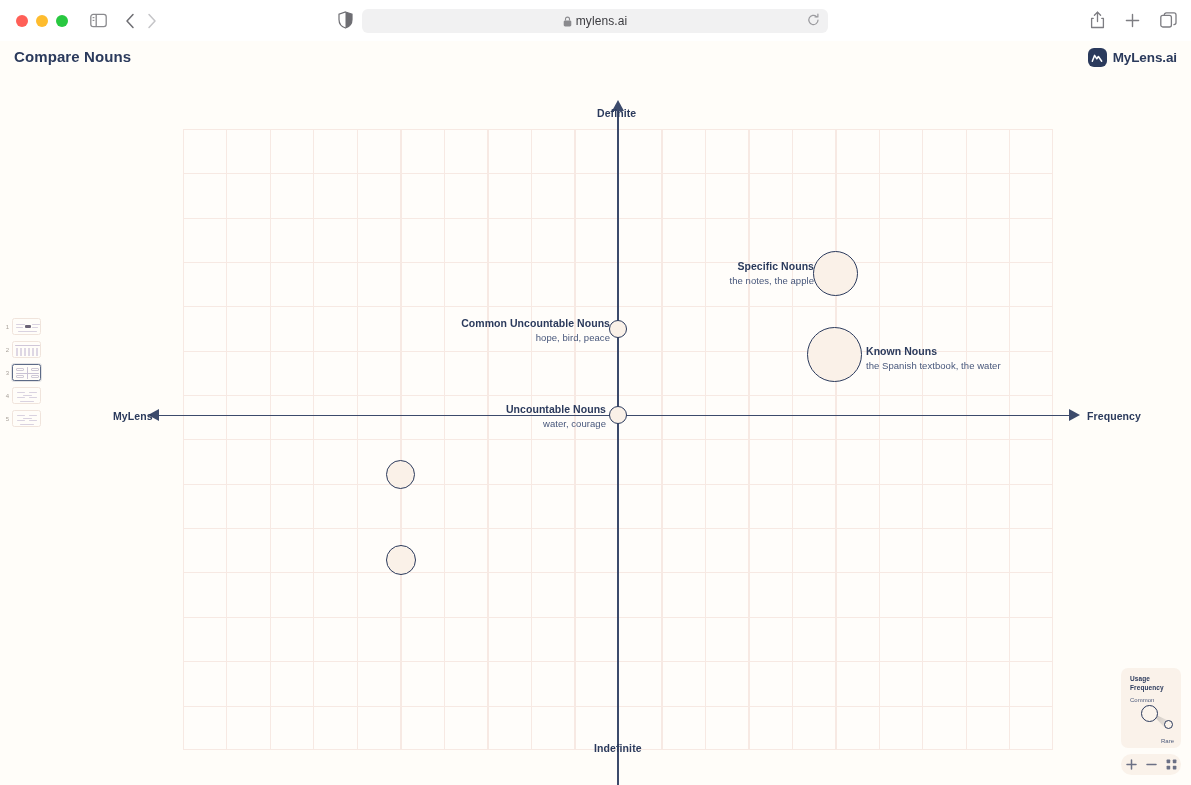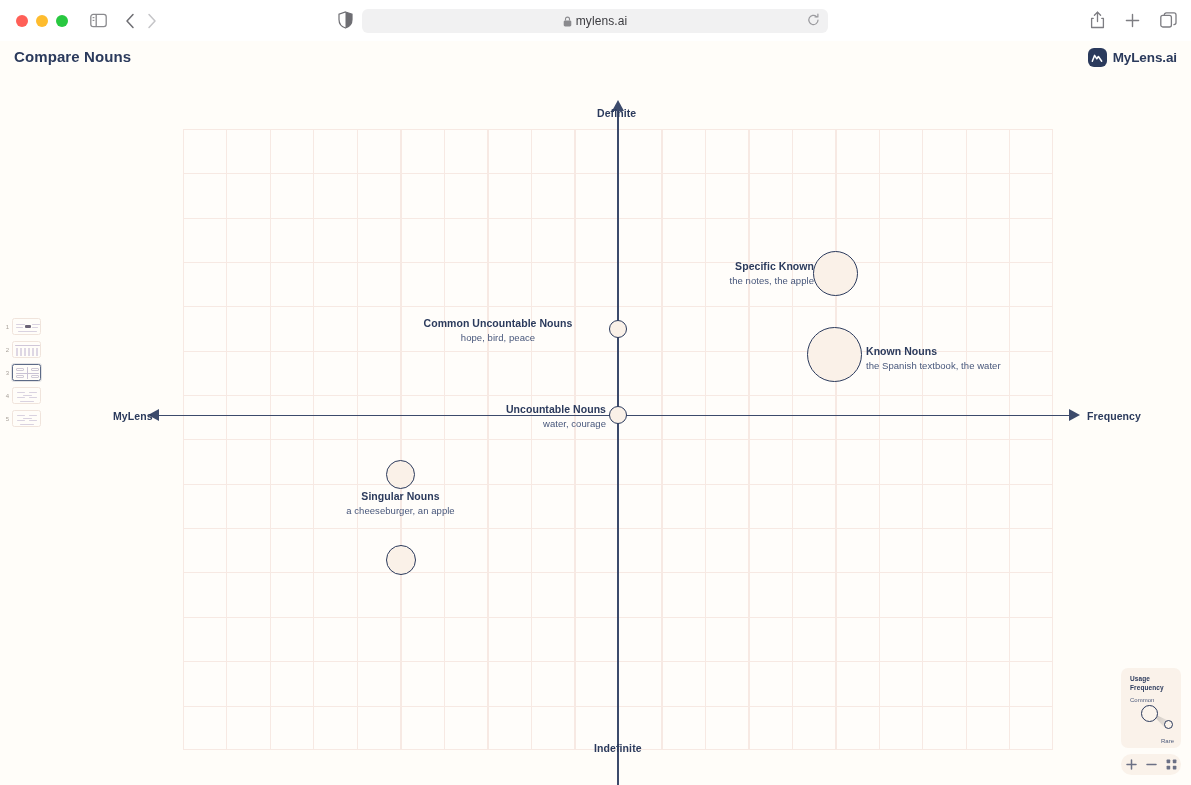--- a/index.html
+++ b/index.html
@@ -403,47 +403,43 @@
     <div class="arrow arrow-left"></div>
     <div class="arrow arrow-right"></div>
 
     <div class="axis-label lbl-top">Definite</div>
     <div class="axis-label lbl-bottom">Indefinite</div>
     <div class="axis-label lbl-left">MyLens</div>
     <div class="axis-label lbl-right">Frequency</div>
 
     <div class="bubble" style="left:813px; top:173px; width:45px; height:45px;"></div>
     <div class="node-text right-align" style="left:620px; top:182px; width:194px;">
-      <div class="node-title">Specific Known</div>
+      <div class="node-title">Specific Nouns</div>
       <div class="node-ex">the notes, the apple</div>
     </div>
 
     <div class="bubble" style="left:609px; top:242px; width:18px; height:18px;"></div>
-    <div class="node-text right-align" style="left:370px; top:239px; width:256px;text-align:center;">
+    <div class="node-text right-align" style="left:354px; top:239px; width:256px;">
       <div class="node-title">Common Uncountable Nouns</div>
       <div class="node-ex">hope, bird, peace</div>
     </div>
 
     <div class="bubble" style="left:807px; top:249px; width:55px; height:55px;"></div>
     <div class="node-text left-align" style="left:866px; top:267px; width:230px;">
       <div class="node-title">Known Nouns</div>
       <div class="node-ex">the Spanish textbook, the water</div>
     </div>
 
     <div class="bubble" style="left:609px; top:328px; width:18px; height:18px;"></div>
     <div class="node-text right-align" style="left:390px; top:325px; width:216px;text-align:right;">
       <div class="node-title">Uncountable Nouns</div>
       <div class="node-ex">water, courage</div>
     </div>
 
     <div class="bubble" style="left:386px; top:382px; width:29px; height:29px;"></div>
-    <div class="node-text" style="left:290px; top:412px; width:221px; text-align:center;">
-      <div class="node-title">Singular Nouns</div>
-      <div class="node-ex">a cheeseburger, an apple</div>
-    </div>
 
     <div class="bubble" style="left:386px; top:467px; width:30px; height:30px;"></div>
   </div>
 
   <div class="legend">
     <div class="legend-title">
       <span>Usage</span><br>
       <span>Frequency</span>
     </div>
     <div class="legend-common">Common</div>

